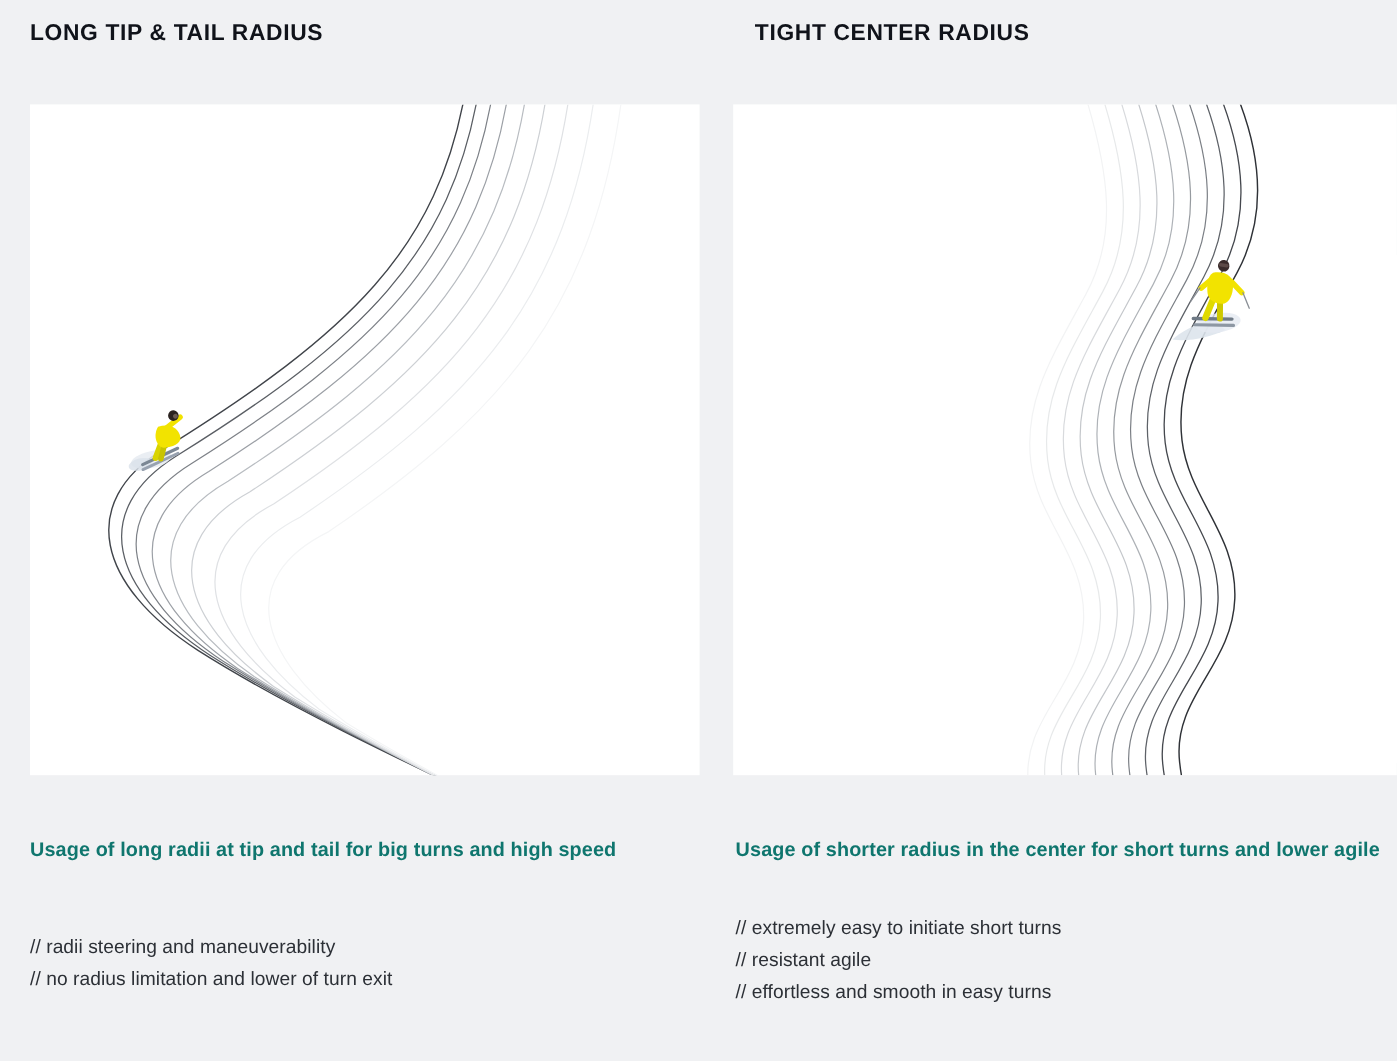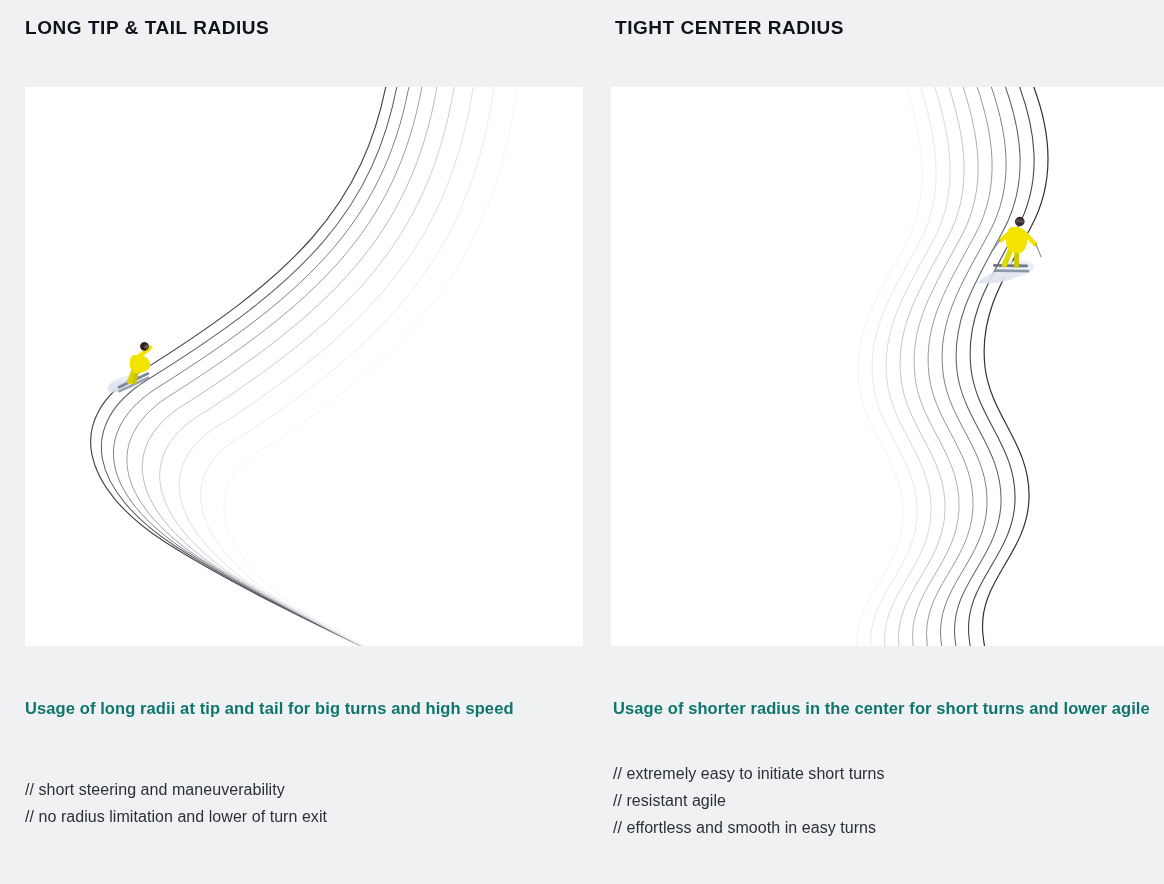--- a/index.html
+++ b/index.html
@@ -22,21 +22,21 @@
     top: 15px;
     left: 25px;
     font-size: 19px;
     font-weight: bold;
     letter-spacing: 0.55px;
     color: #10131a;
     text-transform: uppercase;
     white-space: nowrap;
     line-height: 26px;
   }
-  .col-right .section-title { left: 4px; }
+  .col-right .section-title { left: 18px; }
 
   .panel {
     position: absolute;
     top: 87px;
     height: 559px;
     background: #ffffff;
     overflow: hidden;
   }
   .col-left .panel  { left: 25px;  width: 558px; }
   .col-right .panel { left: 0px;   width: 553px; }
@@ -108,21 +108,21 @@
 
           <circle cx="25" cy="-1" r="4.4" fill="#2b2320"></circle>
           <circle cx="26.5" cy="0" r="2" fill="#6a5b52"></circle>
         </g>
       </svg>
     </div>
 
     <div class="caption">Usage of long radii at tip and tail for big turns and high speed</div>
 
     <div class="bullets">
-      <div class="row">// short steering and maneuverability</div>
+      <div class="row">// radii steering and maneuverability</div>
       <div class="row">// no radius limitation and lower of turn exit</div>
     </div>
   </div>
 
   <div class="col col-right">
 
     <div class="section-title">TIGHT CENTER RADIUS</div>
 
     <div class="panel">
       <svg viewBox="0 0 553 559" preserveAspectRatio="none">

